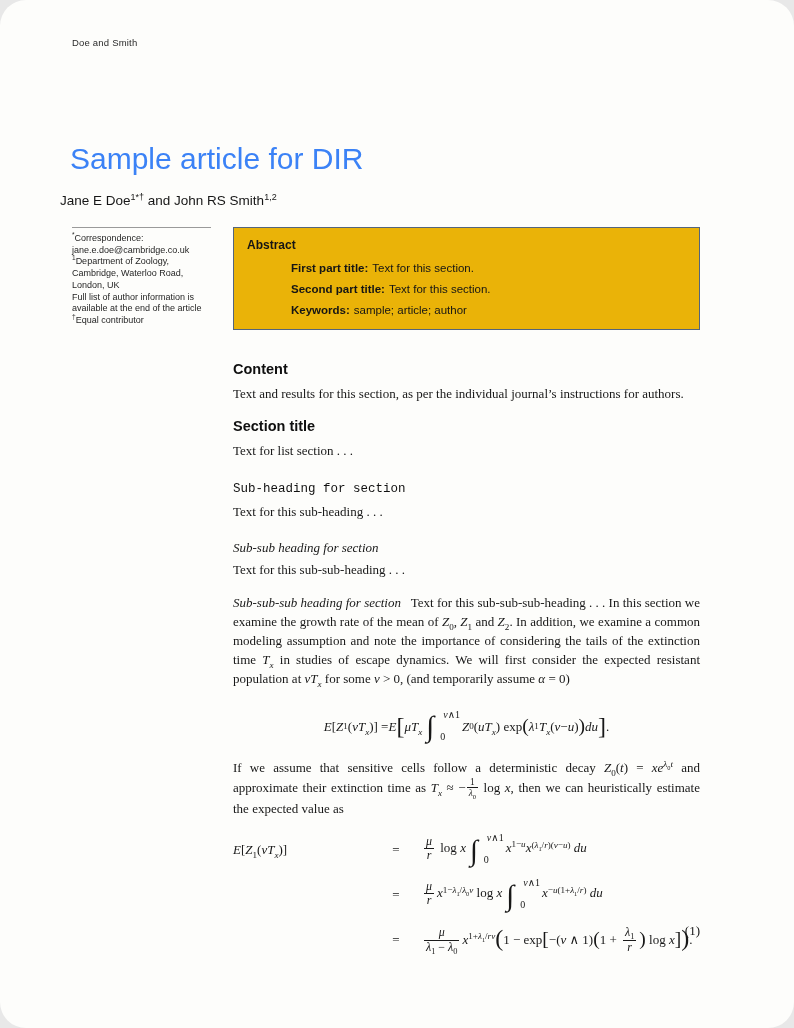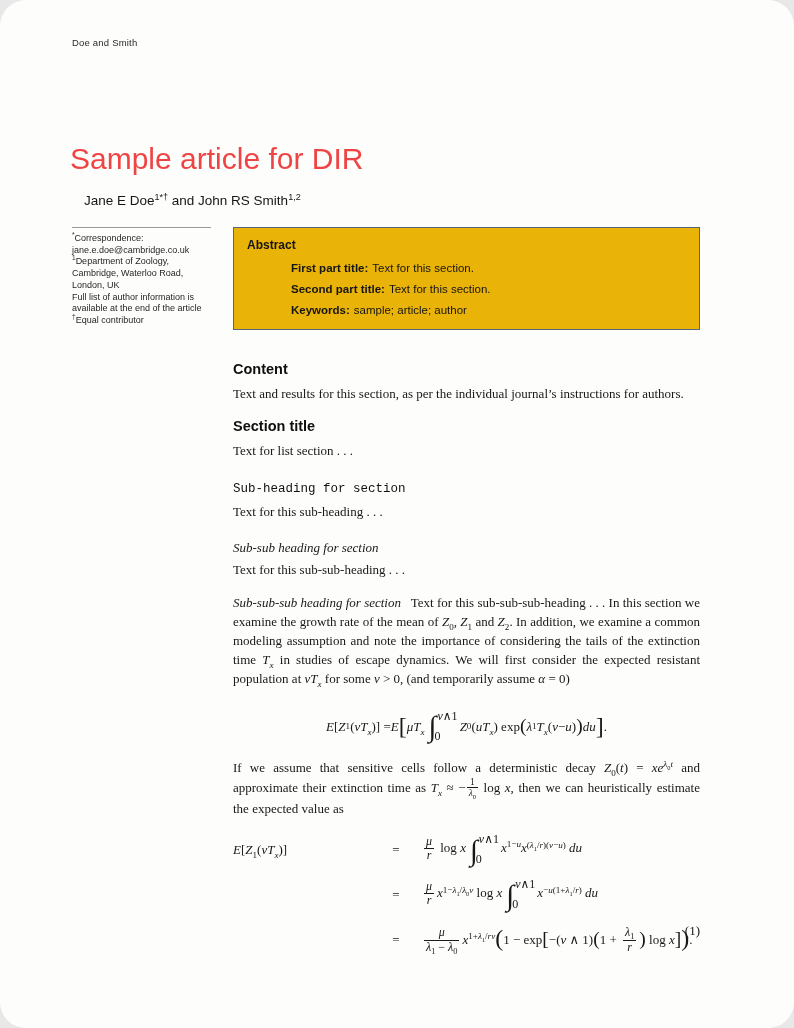--- a/index.html
+++ b/index.html
@@ -5,22 +5,22 @@
   html,body{margin:0;padding:0;background:#e8e8e8;}
   .page{
     position:relative;width:794px;height:1028px;margin:0 auto;
     background:#fdfdfb;overflow:hidden;
     font-family:"Liberation Sans",sans-serif;color:#1c1c1c;border-radius:26px;
   }
   
   .running-head{position:absolute;left:72px;top:37px;font-size:9.5px;letter-spacing:.2px;color:#2a2a2a;}
   .banner{position:absolute;left:72px;top:104px;width:628px;height:25px;background:#12355E;display:flex;align-items:center;}
   .banner-label{color:#eef1f5;font-weight:bold;font-size:13.5px;padding-left:9px;letter-spacing:.4px;}
-  .article-title{position:absolute;left:70px;top:142px;font-size:30px;font-weight:400;color:#ef4444;}
-  .authors{position:absolute;left:84px;top:193px;font-size:13.5px;color:#161616;}
+  .article-title{position:absolute;left:70px;top:142px;font-size:30px;font-weight:400;color:#3b82f6;}
+  .authors{position:absolute;left:60px;top:193px;font-size:13.5px;color:#161616;}
   .authors sup{font-size:9px;}
   
   .sidebar{
     position:absolute;left:72px;top:227px;width:139px;
     border-top:1px solid #9a9a9a;padding-top:5px;
     font-size:9px;line-height:11.7px;color:#1f1f1f;
   }
   .sidebar sup{font-size:6.5px;}
   
   .abstract-box{
@@ -47,21 +47,21 @@
   
   sup{font-size:70%;line-height:0;}
   sub{font-size:70%;line-height:0;}
   .eq{display:flex;justify-content:center;align-items:center;margin:16px 0 10px 0;min-height:44px;}
   .frac{display:inline-block;vertical-align:-0.55em;text-align:center;font-size:92%;line-height:1.12;margin:0 3px;}
   .frac .num{display:block;border-bottom:0.9px solid #1a1a1a;padding:0 2px;}
   .frac .den{display:block;padding:0 2px;}
   .frac.fsm{font-size:72%;vertical-align:-0.5em;margin:0 1px;}
   .intg{display:inline-flex;align-items:center;vertical-align:middle;margin:0 2px 0 4px;}
   .isign{font-size:29px;line-height:30px;font-style:normal;}
-  .ilims{display:inline-flex;flex-direction:column;justify-content:space-between;height:33px;font-size:12px;line-height:1;margin-left:1px;}
+  .ilims{display:inline-flex;flex-direction:column;justify-content:space-between;height:33px;font-size:10px;line-height:1;margin-left:9px;}
   .ilims .up{margin-top:0;}
   .ilims .lo{margin-bottom:1px;margin-left:-3px;}
   .bg1{font-size:150%;line-height:1;vertical-align:-6%;}
   .bg2{font-size:185%;line-height:1;vertical-align:-8%;font-weight:300;}
   
   .eqb{position:relative;margin-top:14px;}
   .eqb-row{display:grid;grid-template-columns:138px 50px 1fr;align-items:center;margin-bottom:9px;min-height:36px;}
   .eqb-lhs{text-align:left;}
   .eqb-rel{text-align:center;}
   .eqb-rhs{text-align:left;}

